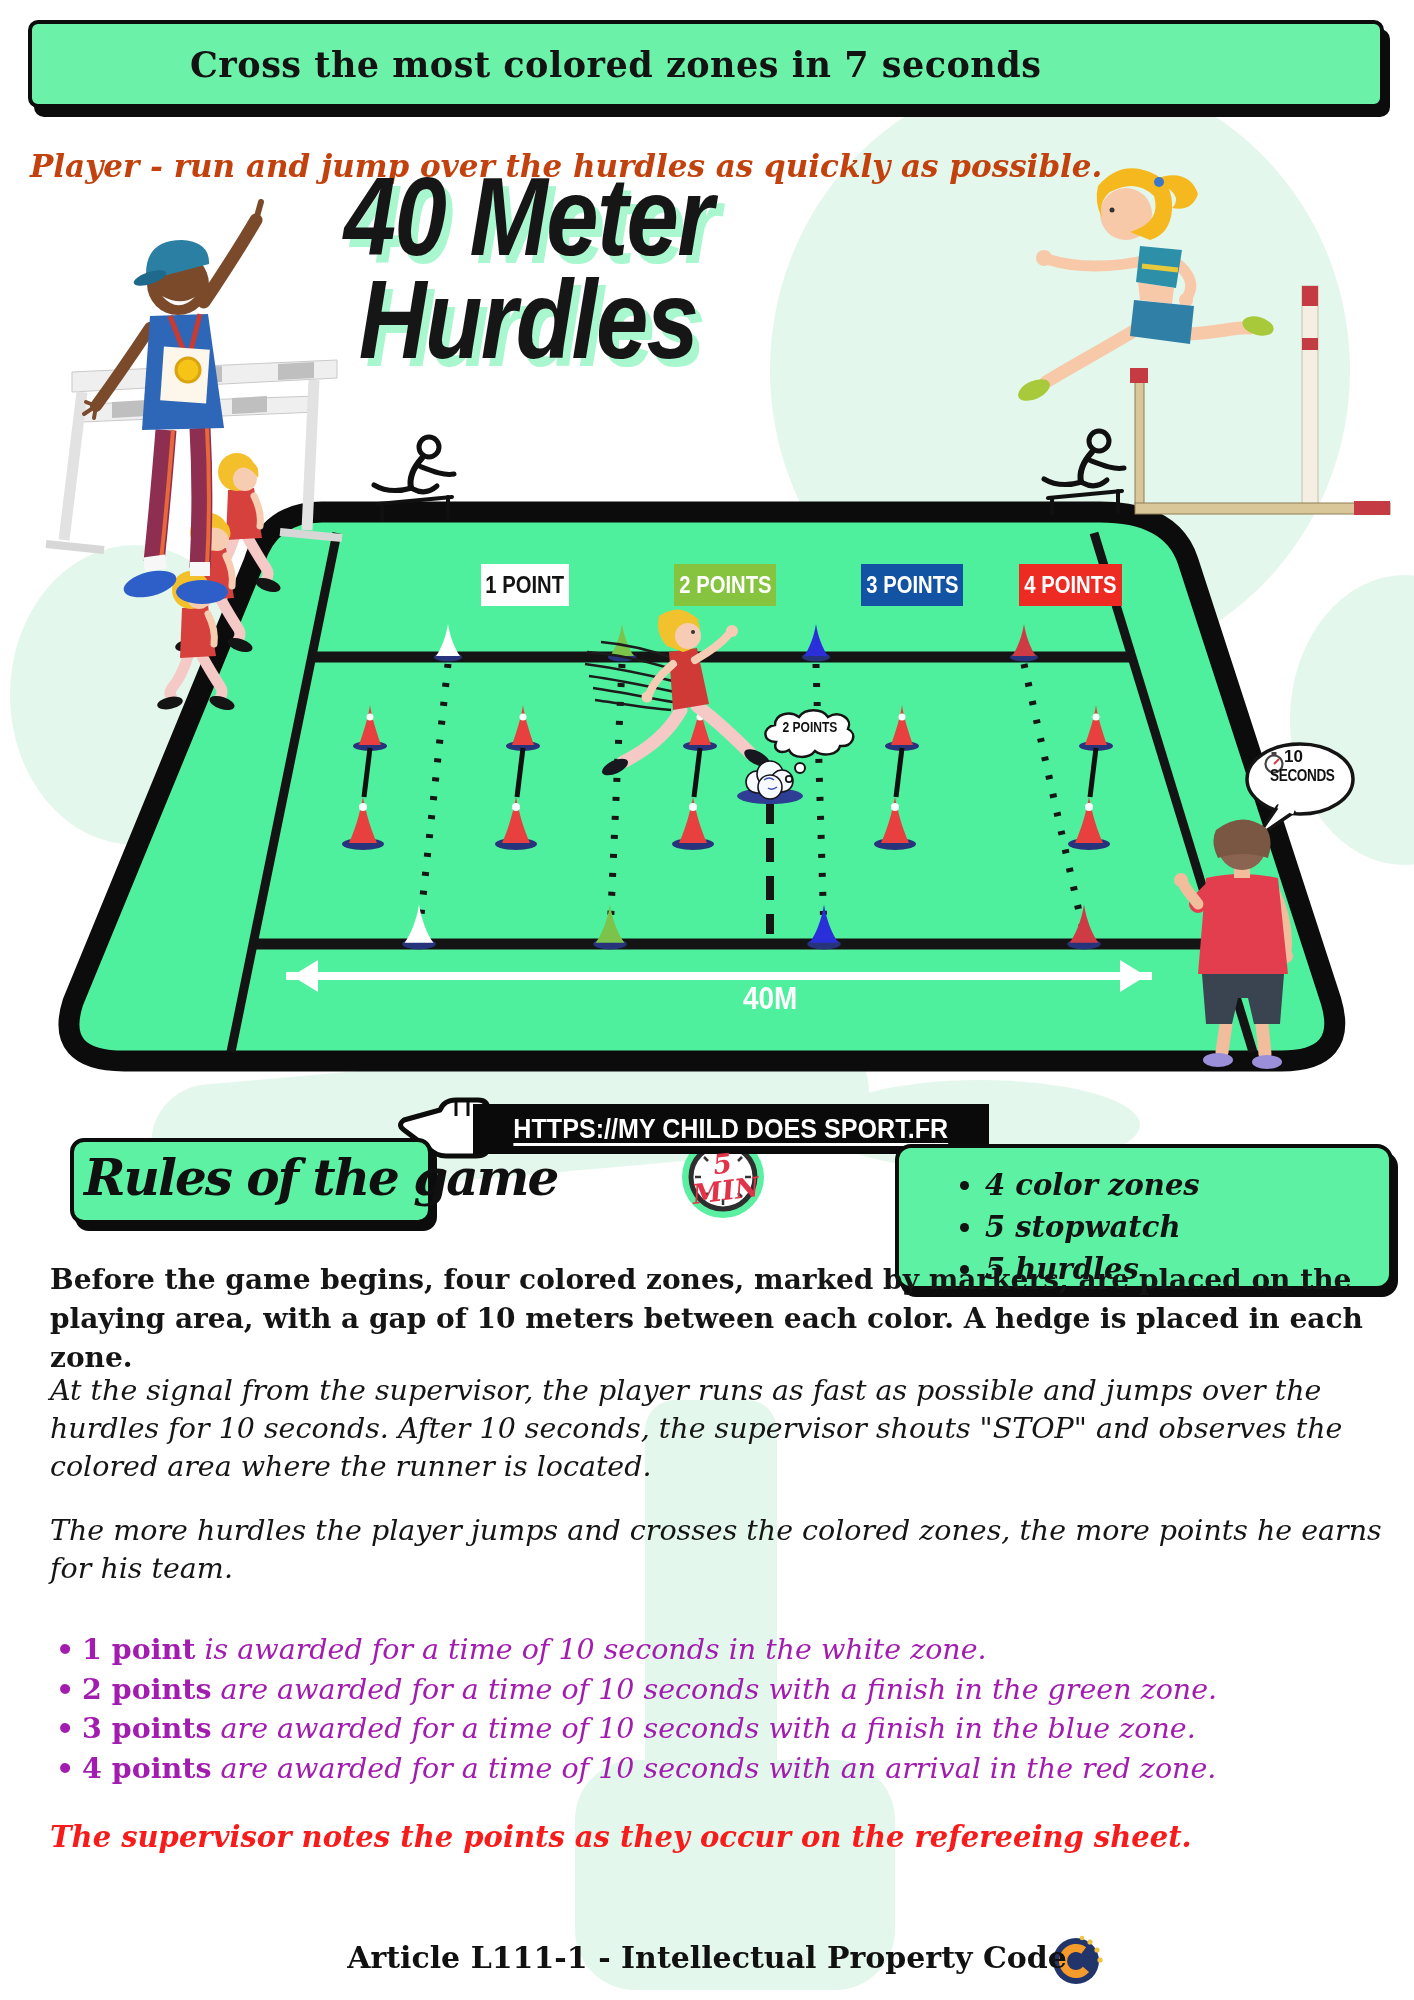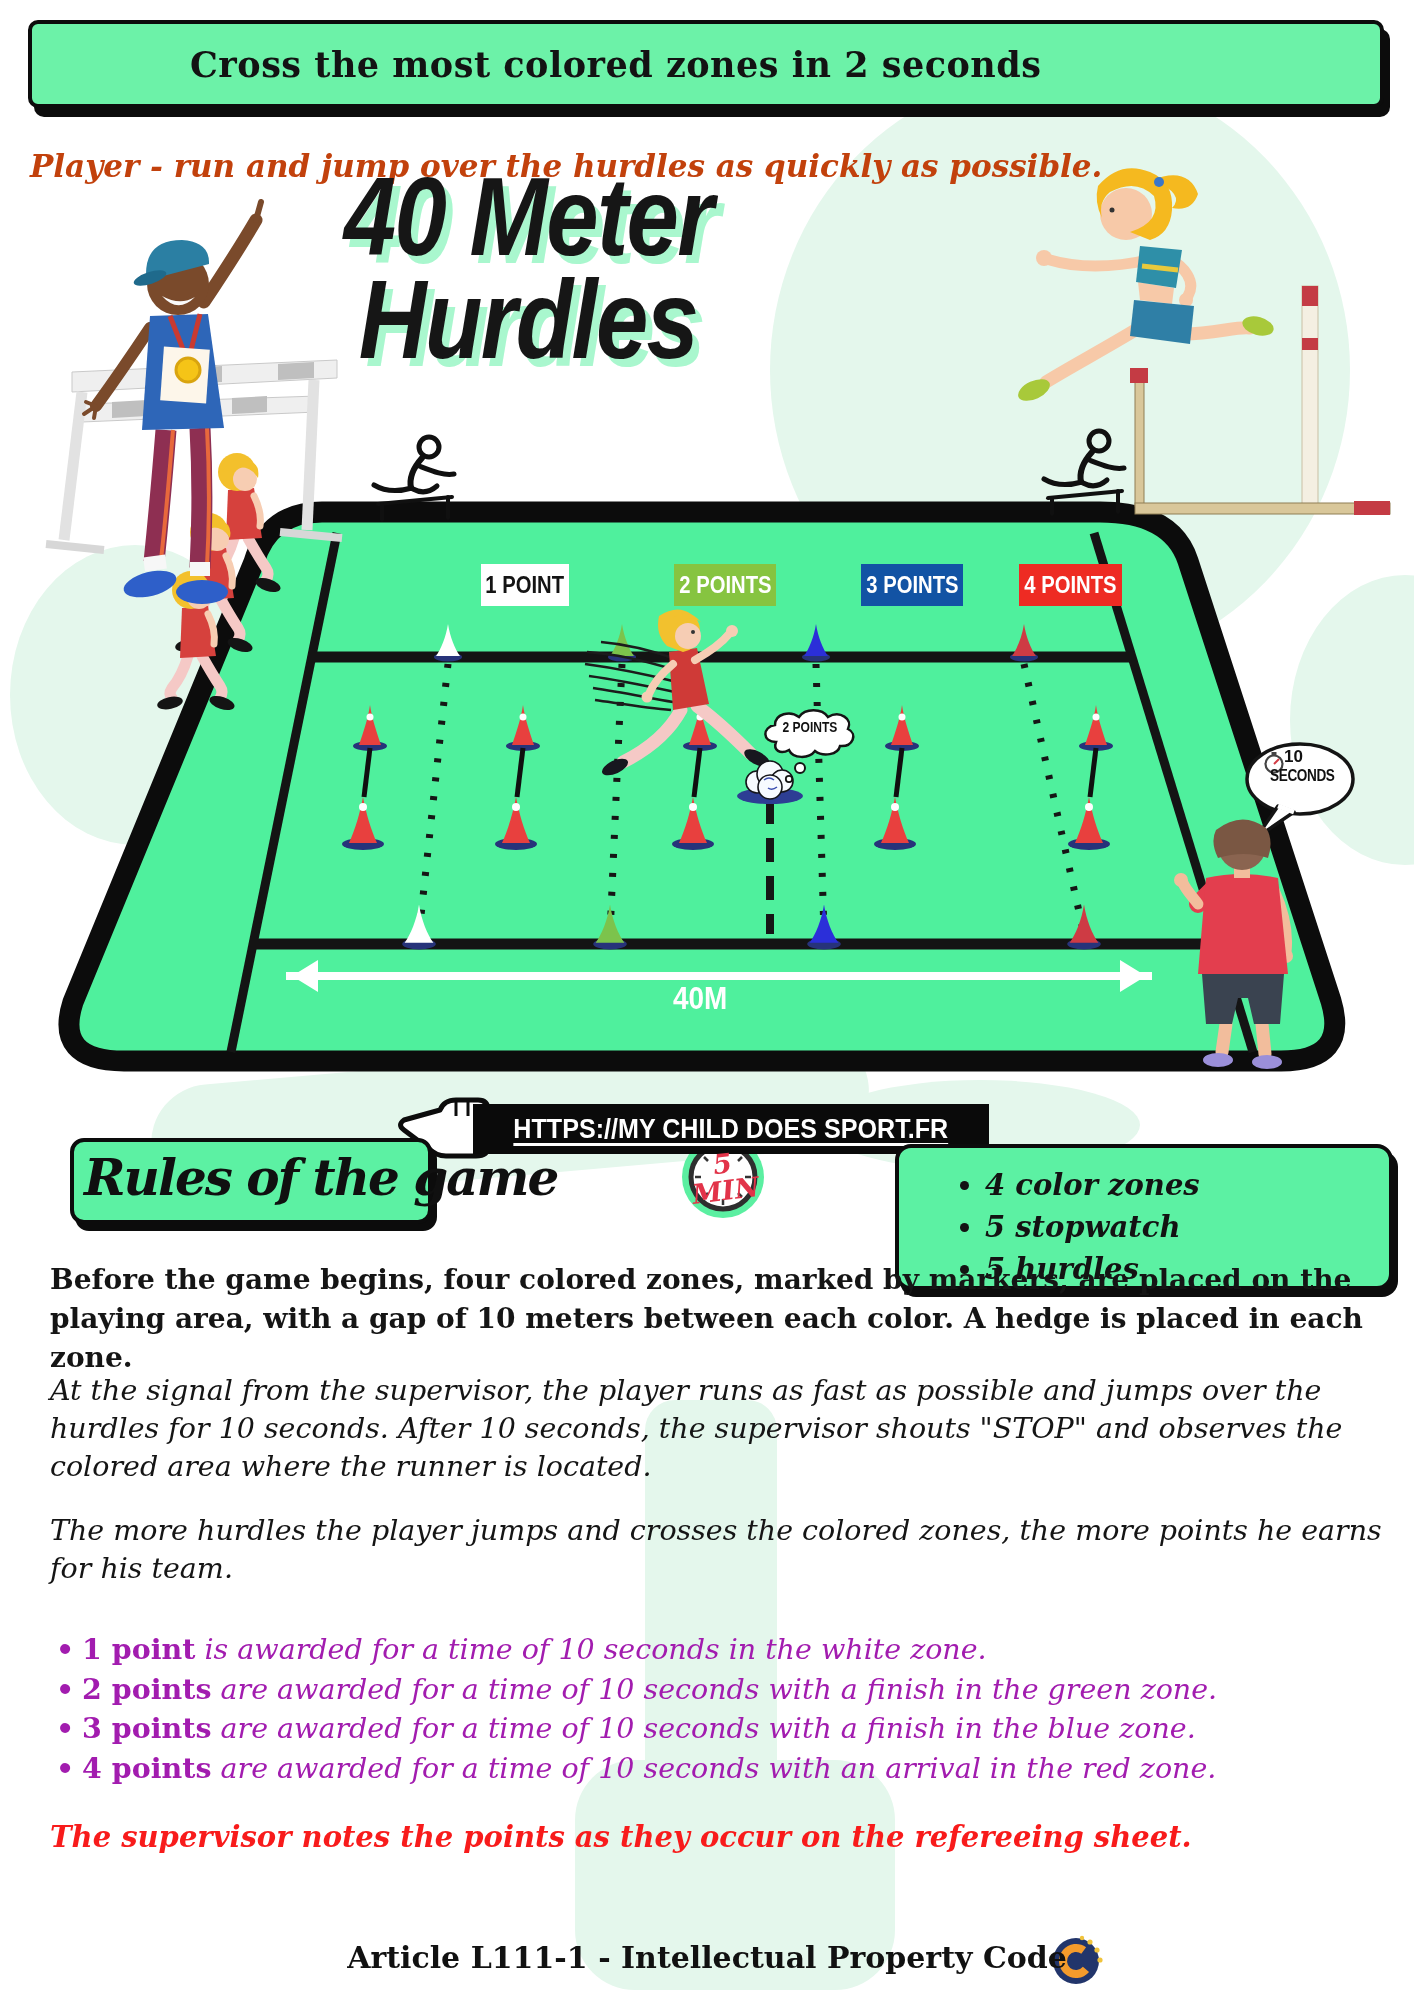--- a/index.html
+++ b/index.html
@@ -24,21 +24,21 @@
 
   
   .zone-label{position:absolute;top:564px;height:42px;display:flex;align-items:center;
               justify-content:center;z-index:2;font:700 23px "Liberation Sans",sans-serif;}
   .zone-label .zt{display:inline-block;transform:scaleX(.88);white-space:nowrap;}
   #zl0{left:481px;width:88px;}
   #zl1{left:674px;width:102px;}
   #zl2{left:861px;width:102px;}
   #zl3{left:1019px;width:103px;}
 
-  #dist40m{left:600px;top:981px;width:200px;text-align:center;color:#fff;
+  #dist40m{left:600px;top:981px;width:200px;text-align:right;color:#fff;
            font:700 31px "Liberation Sans",sans-serif;}
   #dist40m span{display:inline-block;transform:scaleX(.9);}
 
   #thought-txt{left:764px;top:719px;width:92px;text-align:center;color:#111;
                font:700 14px "Liberation Sans",sans-serif;}
   #thought-txt span{display:inline-block;transform:scaleX(.86);white-space:nowrap;}
 
   #speech-txt{left:1258px;top:747px;width:88px;color:#111;text-align:center;
               font:700 17px "Liberation Sans",sans-serif;line-height:19px;}
   #speech-txt .l1{padding-left:26px;text-align:left;display:block;}
@@ -354,21 +354,21 @@
     <circle cx="24" cy="25" r="23" fill="#22356B"></circle>
     <circle cx="24" cy="25" r="13" fill="none" stroke="#F49B2C" stroke-width="8" stroke-dasharray="60 22" transform="rotate(40 24 25)"></circle>
     <circle cx="38" cy="6" r="2.6" fill="#F0C33C"></circle>
     <circle cx="45" cy="14" r="2.6" fill="#F0C33C"></circle>
     <circle cx="48" cy="24" r="2.6" fill="#F0C33C"></circle>
     <circle cx="30" cy="2" r="2.2" fill="#F0C33C"></circle>
   </g>
 </svg>
 
 <div id="banner" class="ov">
-  <span id="banner-title">Cross the most colored zones in 2 seconds</span>
+  <span id="banner-title">Cross the most colored zones in 7 seconds</span>
 </div>
 
 <div id="intro" class="ov">Player - run and jump over the hurdles as quickly as possible.</div>
 
 <div id="big-title" class="ov">
   <span class="tl">40 Meter</span>
   <span class="tl">Hurdles</span>
 </div>
 
 <div id="zl0" class="zone-label" style="color: rgb(20, 20, 20); background-color: rgb(255, 255, 255);">

